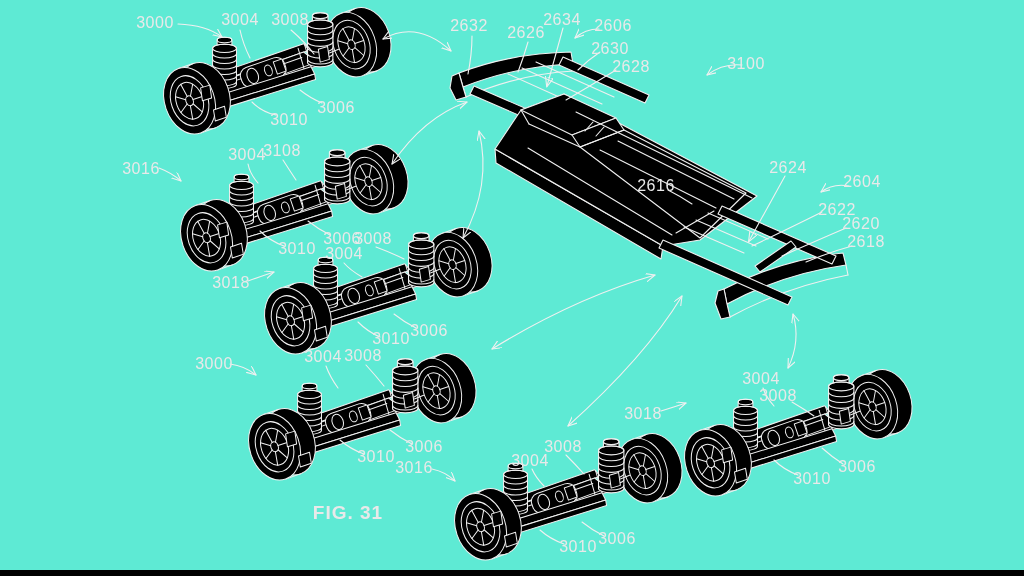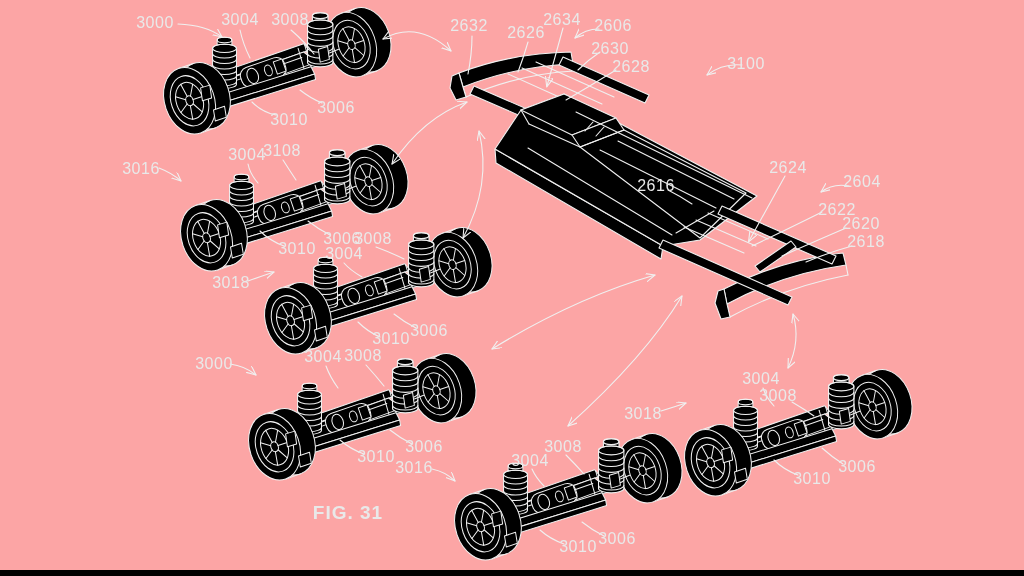--- a/index.html
+++ b/index.html
@@ -1,16 +1,16 @@
 <!DOCTYPE html>
 <html><head>
 <meta charset="utf-8">
 <style>
   html,body{margin:0;padding:0;background:#000;}
-  .stage{position:relative;width:1024px;height:570px;background:#fca5a5;overflow:hidden;
+  .stage{position:relative;width:1024px;height:570px;background:#5eead4;overflow:hidden;
          font-family:"Liberation Sans",sans-serif;}
   svg *{stroke:#f0f0f0;stroke-width:1.1;fill:none;stroke-linecap:round;stroke-linejoin:round;}
   svg .f{fill:#000;}
   svg text{stroke:none;fill:#e9e9e9;font-family:"Liberation Sans",sans-serif;
            font-size:16px;letter-spacing:.5px;text-anchor:middle;}
   svg text.fig{font-weight:bold;font-size:19px;letter-spacing:1px;}
   svg .thin{stroke-width:1;}
   .dbl{marker-start:url(#aos);marker-end:url(#ao);}
   .lv{marker-end:url(#ao);}
   .ls{marker-end:url(#at);}

